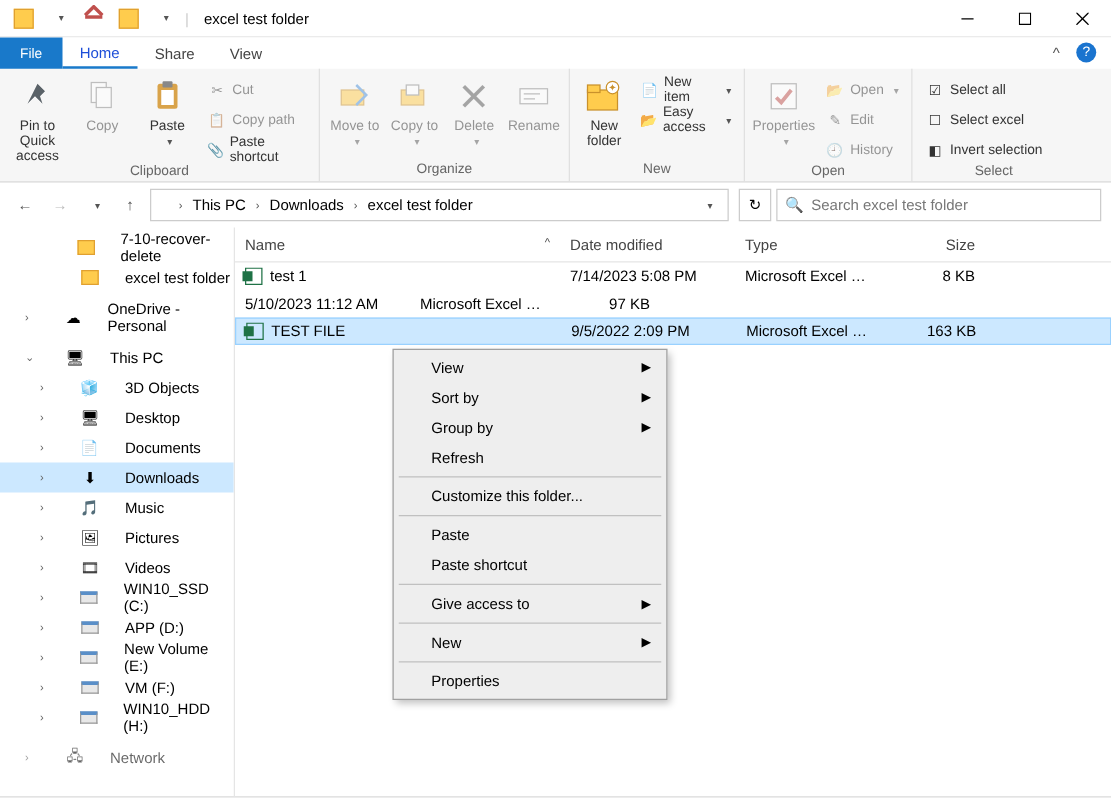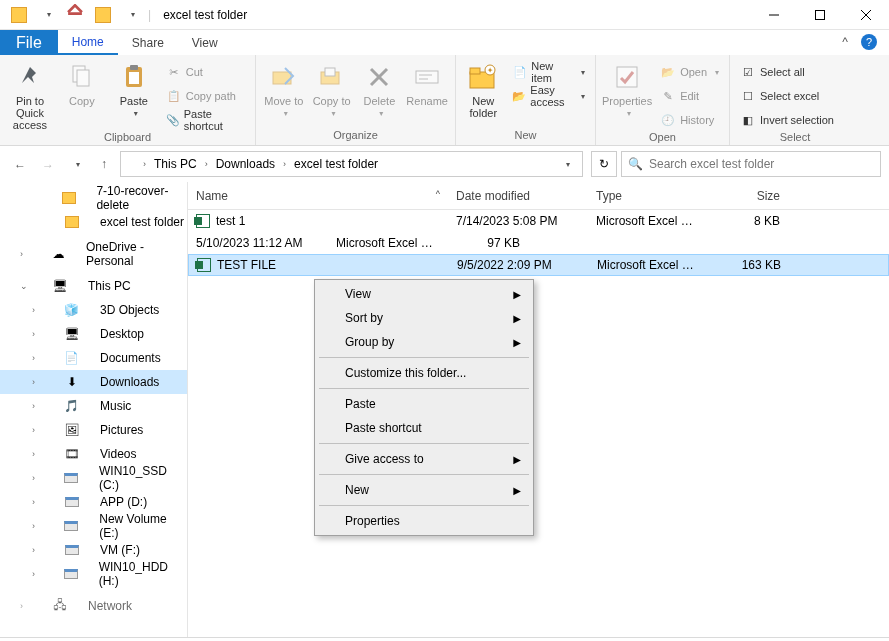--- a/index.html
+++ b/index.html
@@ -8,21 +8,21 @@
 .titlebar { height: 30px; display: flex; align-items: center; border-bottom: 1px solid #e5e5e5; }
 .titlebar .qat { display: flex; align-items: center; padding-left: 8px; gap: 6px; }
 .titlebar .fico { width: 16px; height: 16px; background: #ffcc4d; border: 1px solid #e0a030; }
 .titlebar .title { margin-left: 12px; font-size: 12px; color: #000; }
 .titlebar .spacer { flex: 1; }
 .titlebar .winbtn { width: 46px; height: 30px; display: flex; align-items: center; justify-content: center; }
 .titlebar .winbtn svg { width: 10px; height: 10px; }
 .qbtn { display:flex; align-items:center; justify-content:center; width:22px; height:22px;}
 
 .menubar { height: 25px; display: flex; align-items: stretch; background: #fff; }
-.file-tab { background: #1979ca; color: #fff; padding: 0 16px; display: flex; align-items: center; font-size: 16px; }
+.file-tab { background: #1979ca; color: #fff; padding: 0 16px; display: flex; align-items: center; font-size: 11px; }
 .tab { padding: 0 14px; display: flex; align-items: center; color: #444; font-size: 12px; }
 .tab.active { border-bottom: 2px solid #1979ca; color: #1d4ed8; }
 .menubar .flex1 { flex: 1; }
 .helpbtn { width: 24px; height: 24px; margin-right: 8px; display:flex; align-items:center; justify-content:center; }
 .helpbtn .circ { width:16px; height:16px; border-radius:50%; background:#1a74cf; color:#fff; font-size:11px; display:flex; align-items:center; justify-content:center;}
 .dropicon { font-size: 8px; color: #555; margin-left:4px;}
 
 .ribbon { height: 91px; background: #f6f6f6; border-bottom: 1px solid #dadada; display: flex; }
 .rgroup { border-right: 1px solid #e0e0e0; display: flex; flex-direction: column; padding: 2px 6px 0 6px; }
 .rgroup .row { flex: 1; display: flex; align-items: flex-start; gap: 4px; }
@@ -483,20 +483,23 @@
           <span class="arrow">▶</span>
         </div>
       <div class="ctxitem">
           <span>Sort by</span>
           <span class="arrow">▶</span>
         </div>
       <div class="ctxitem">
           <span>Group by</span>
           <span class="arrow">▶</span>
         </div>
+      <div class="ctxitem">
+          <span>Refresh</span>
+        </div>
       <div class="ctxsep"></div>
       <div class="ctxitem">
           <span>Customize this folder...</span>
         </div>
       <div class="ctxsep"></div>
       <div class="ctxitem">
           <span>Paste</span>
         </div>
       <div class="ctxitem">
           <span>Paste shortcut</span>

